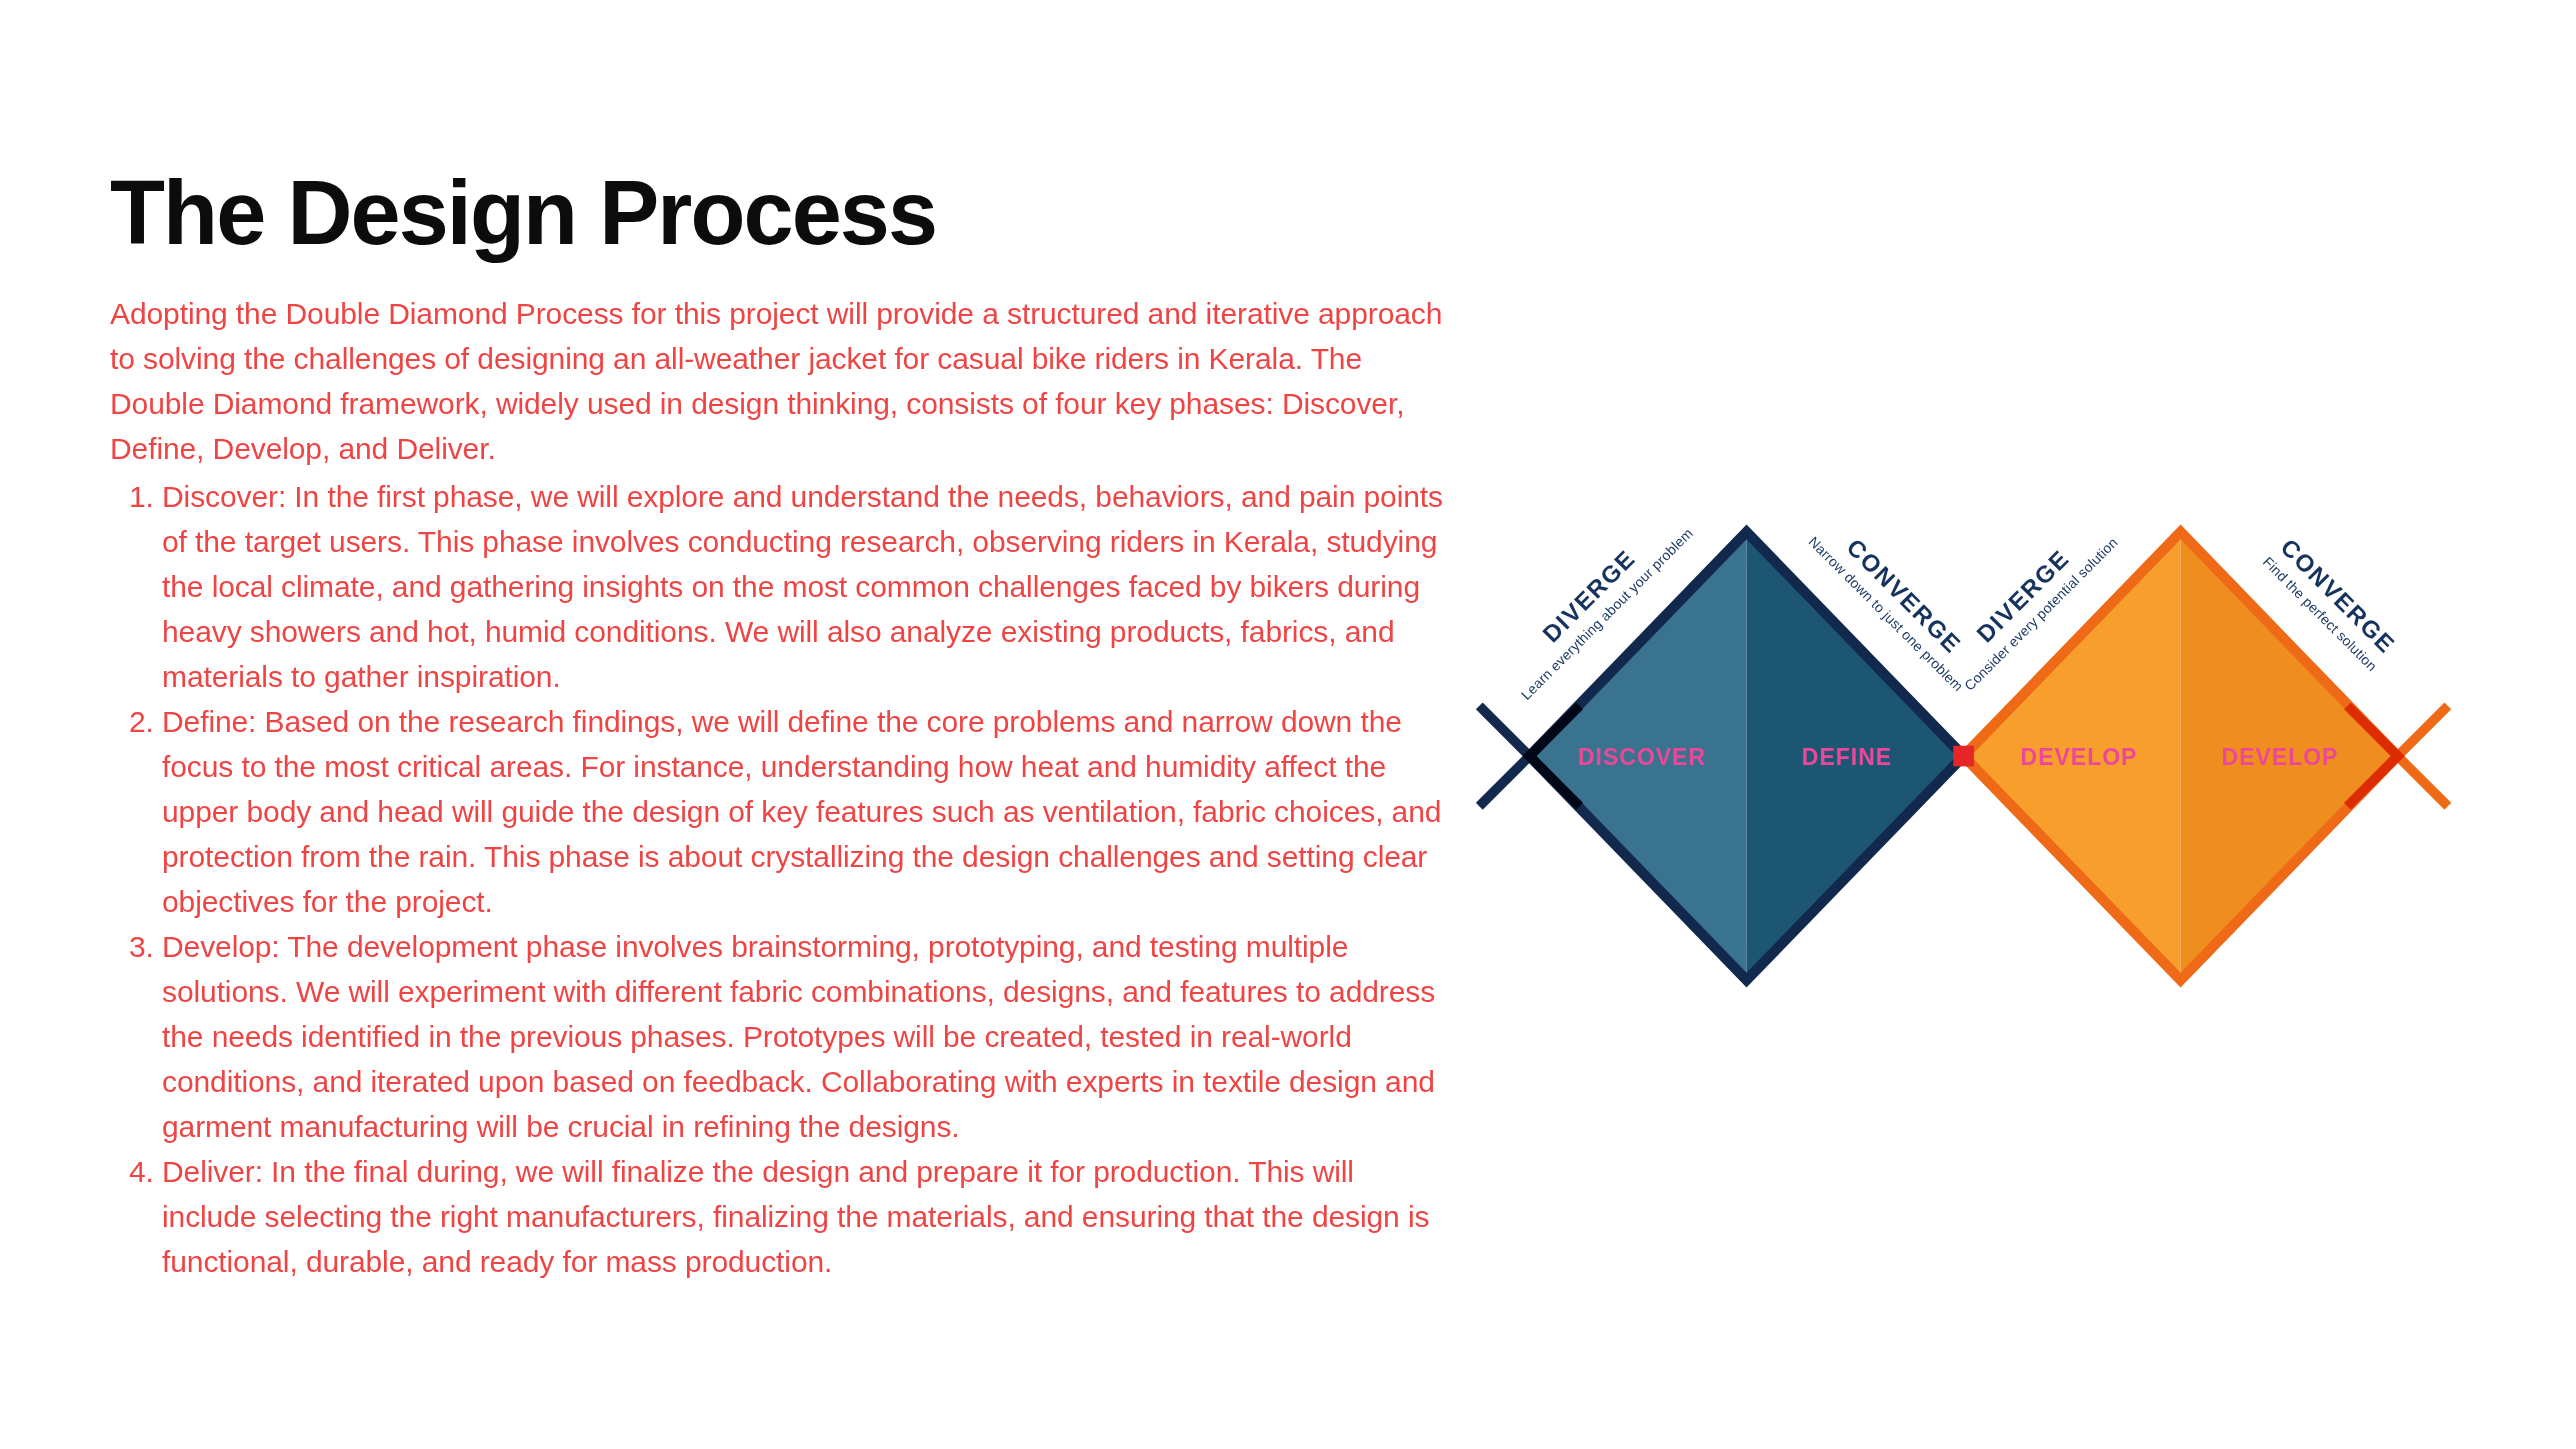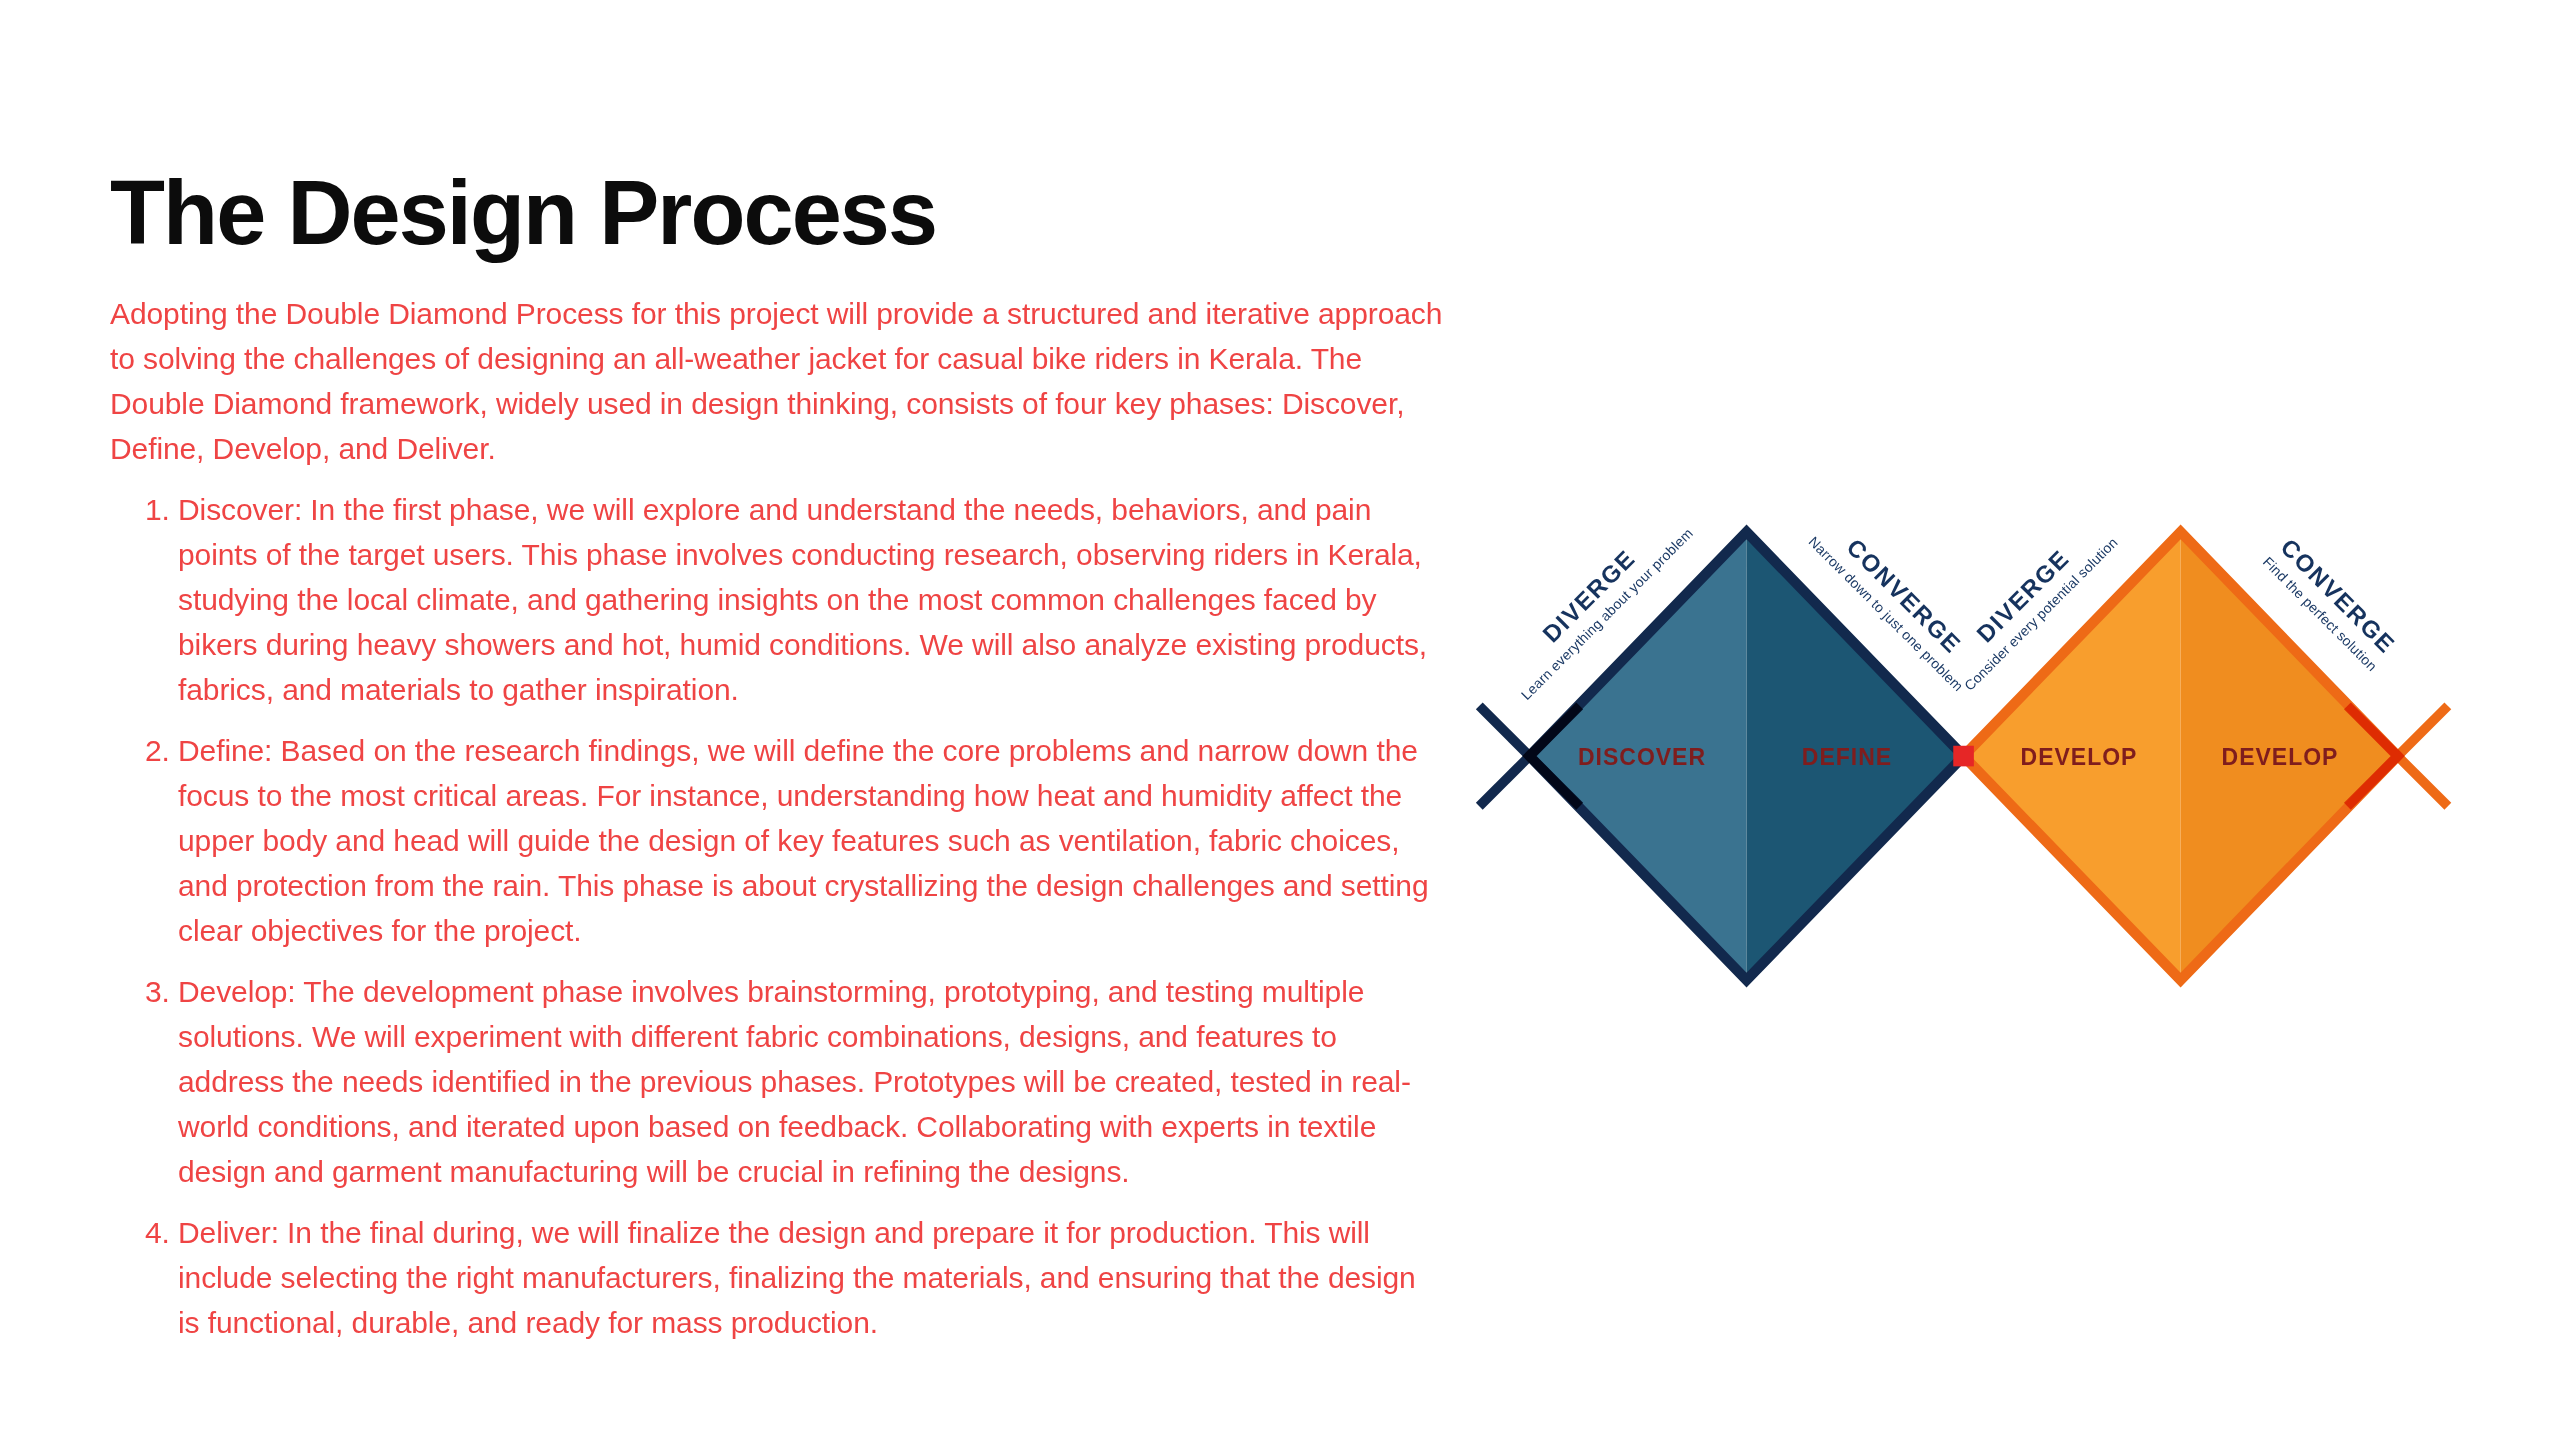--- a/index.html
+++ b/index.html
@@ -10,27 +10,27 @@
   .title{
     position:absolute;left:110px;top:102px;
     font-size:90px;font-weight:700;letter-spacing:-1.9px;color:#0c0c0c;white-space:nowrap;
   }
   .copy{
     position:absolute;left:110px;top:291px;width:1343px;
     font-size:30px;line-height:45px;letter-spacing:-0.1px;color:#ef4444;
   }
   .copy p{margin:0;}
   .copy ol{margin:2.6px 0 0 0;padding-left:52px;}
-  .copy li{margin:16px;}
+  .copy li{margin:0;}
   .diagram{position:absolute;left:0;top:0;width:2576px;height:1449px;}
   .diagram-svg{position:absolute;left:0;top:0;}
   .x-marker{mix-blend-mode:multiply;}
   .phase-label{
     position:absolute;transform:translate(-50%,-50%);
-    color:#7f1d1d;font-size:23px;font-weight:700;letter-spacing:1px;white-space:nowrap;
+    color:#ec4899;font-size:23px;font-weight:700;letter-spacing:1px;white-space:nowrap;
   }
   .edge-label{position:absolute;text-align:center;color:#16335e;white-space:nowrap;}
   .edge-label.rise{transform:translate(-50%,-50%) rotate(-45deg);}
   .edge-label.fall{transform:translate(-50%,-50%) rotate(45deg);}
   .edge-word{font-size:24px;font-weight:700;letter-spacing:1.6px;}
   .edge-caption{font-size:14px;letter-spacing:0.2px;margin-top:3.2px;color:#1d3b66;}
 </style>
 </head>
 <body>
 

